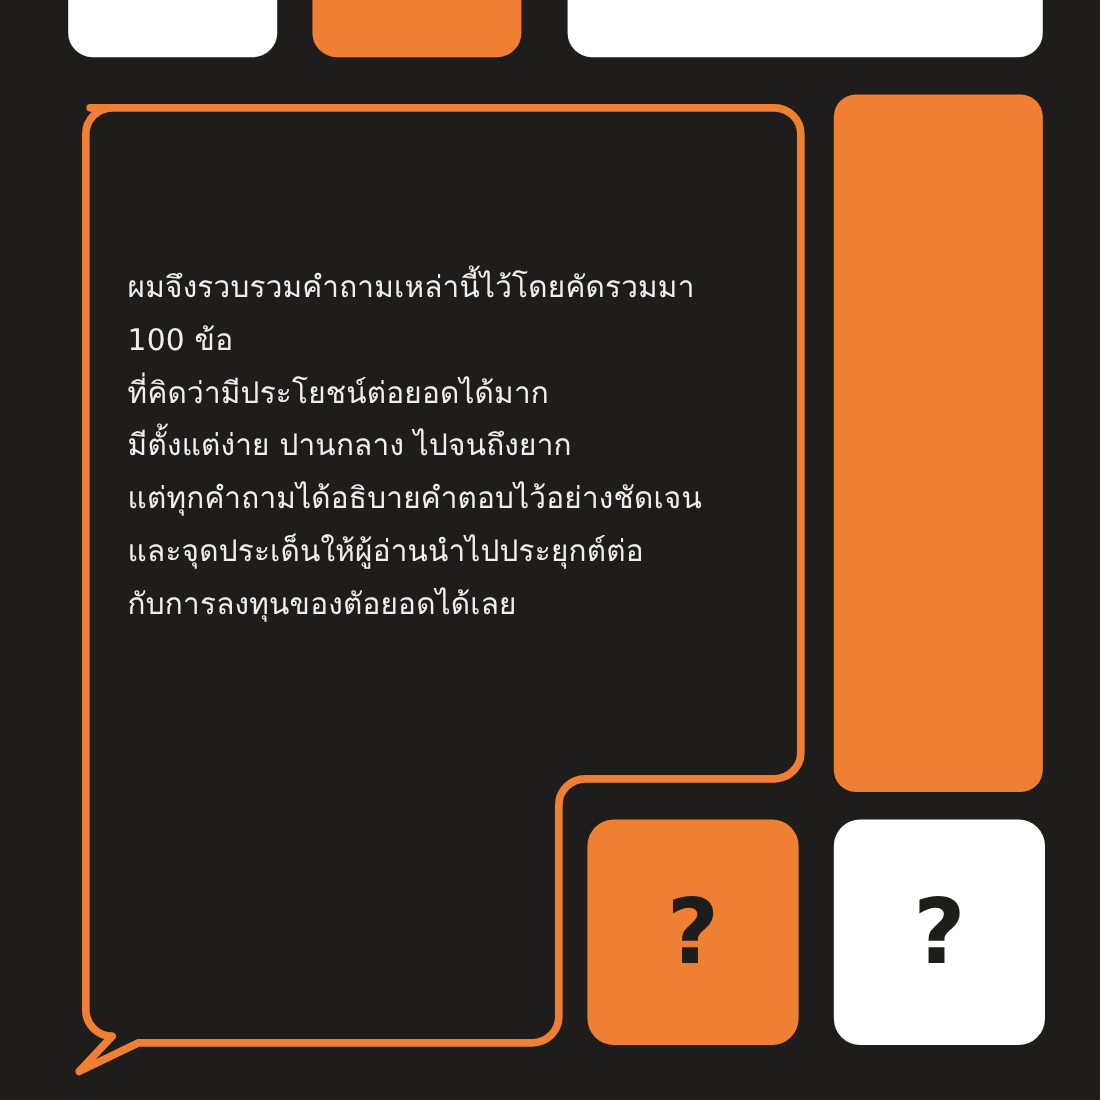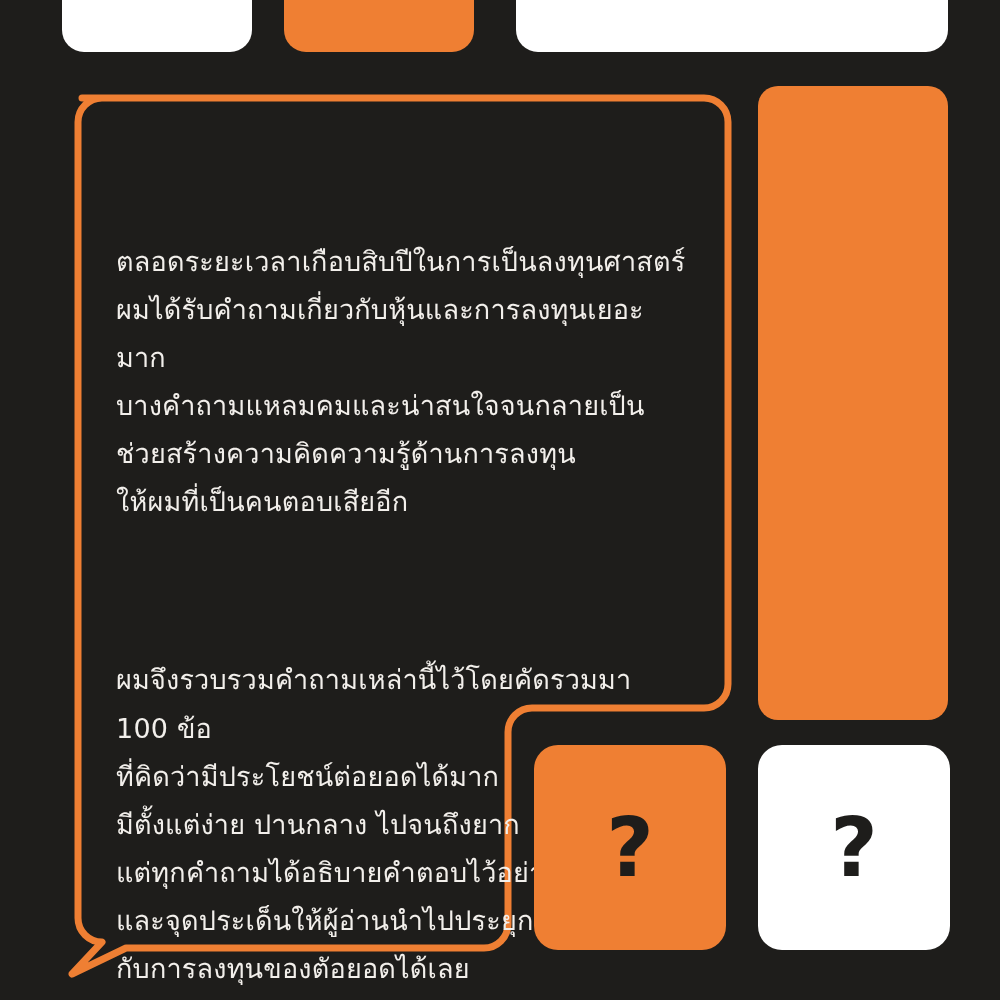--- a/index.html
+++ b/index.html
@@ -131,25 +131,20 @@
                a24 24 0 0 1 -24 24
                H74
                l-54 26
                l30 -32
                a24 24 0 0 1 -24 -24
                V42
                a24 24 0 0 1 24 -24
                Z" fill="#1e1d1b" stroke="#ef7f33" stroke-width="7" stroke-linejoin="round" stroke-linecap="round"></path>
     </svg>
     <div id="bubble-text">
-      <div class="para">ตลอดระยะเวลาเกือบสิบปีในการเป็นลงทุนศาสตร์
-ผมได้รับคำถามเกี่ยวกับหุ้นและการลงทุนเยอะมาก
-บางคำถามแหลมคมและน่าสนใจจนกลายเป็น
-ช่วยสร้างความคิดความรู้ด้านการลงทุน
-ให้ผมที่เป็นคนตอบเสียอีก</div>
       <div class="para">ผมจึงรวบรวมคำถามเหล่านี้ไว้โดยคัดรวมมา 100 ข้อ
 ที่คิดว่ามีประโยชน์ต่อยอดได้มาก
 มีตั้งแต่ง่าย ปานกลาง ไปจนถึงยาก
 แต่ทุกคำถามได้อธิบายคำตอบไว้อย่างชัดเจน
 และจุดประเด็นให้ผู้อ่านนำไปประยุกต์ต่อ
 กับการลงทุนของตัอยอดได้เลย</div>
     </div>
   </div>
 
   <div class="q-card" id="q-card-orange">

